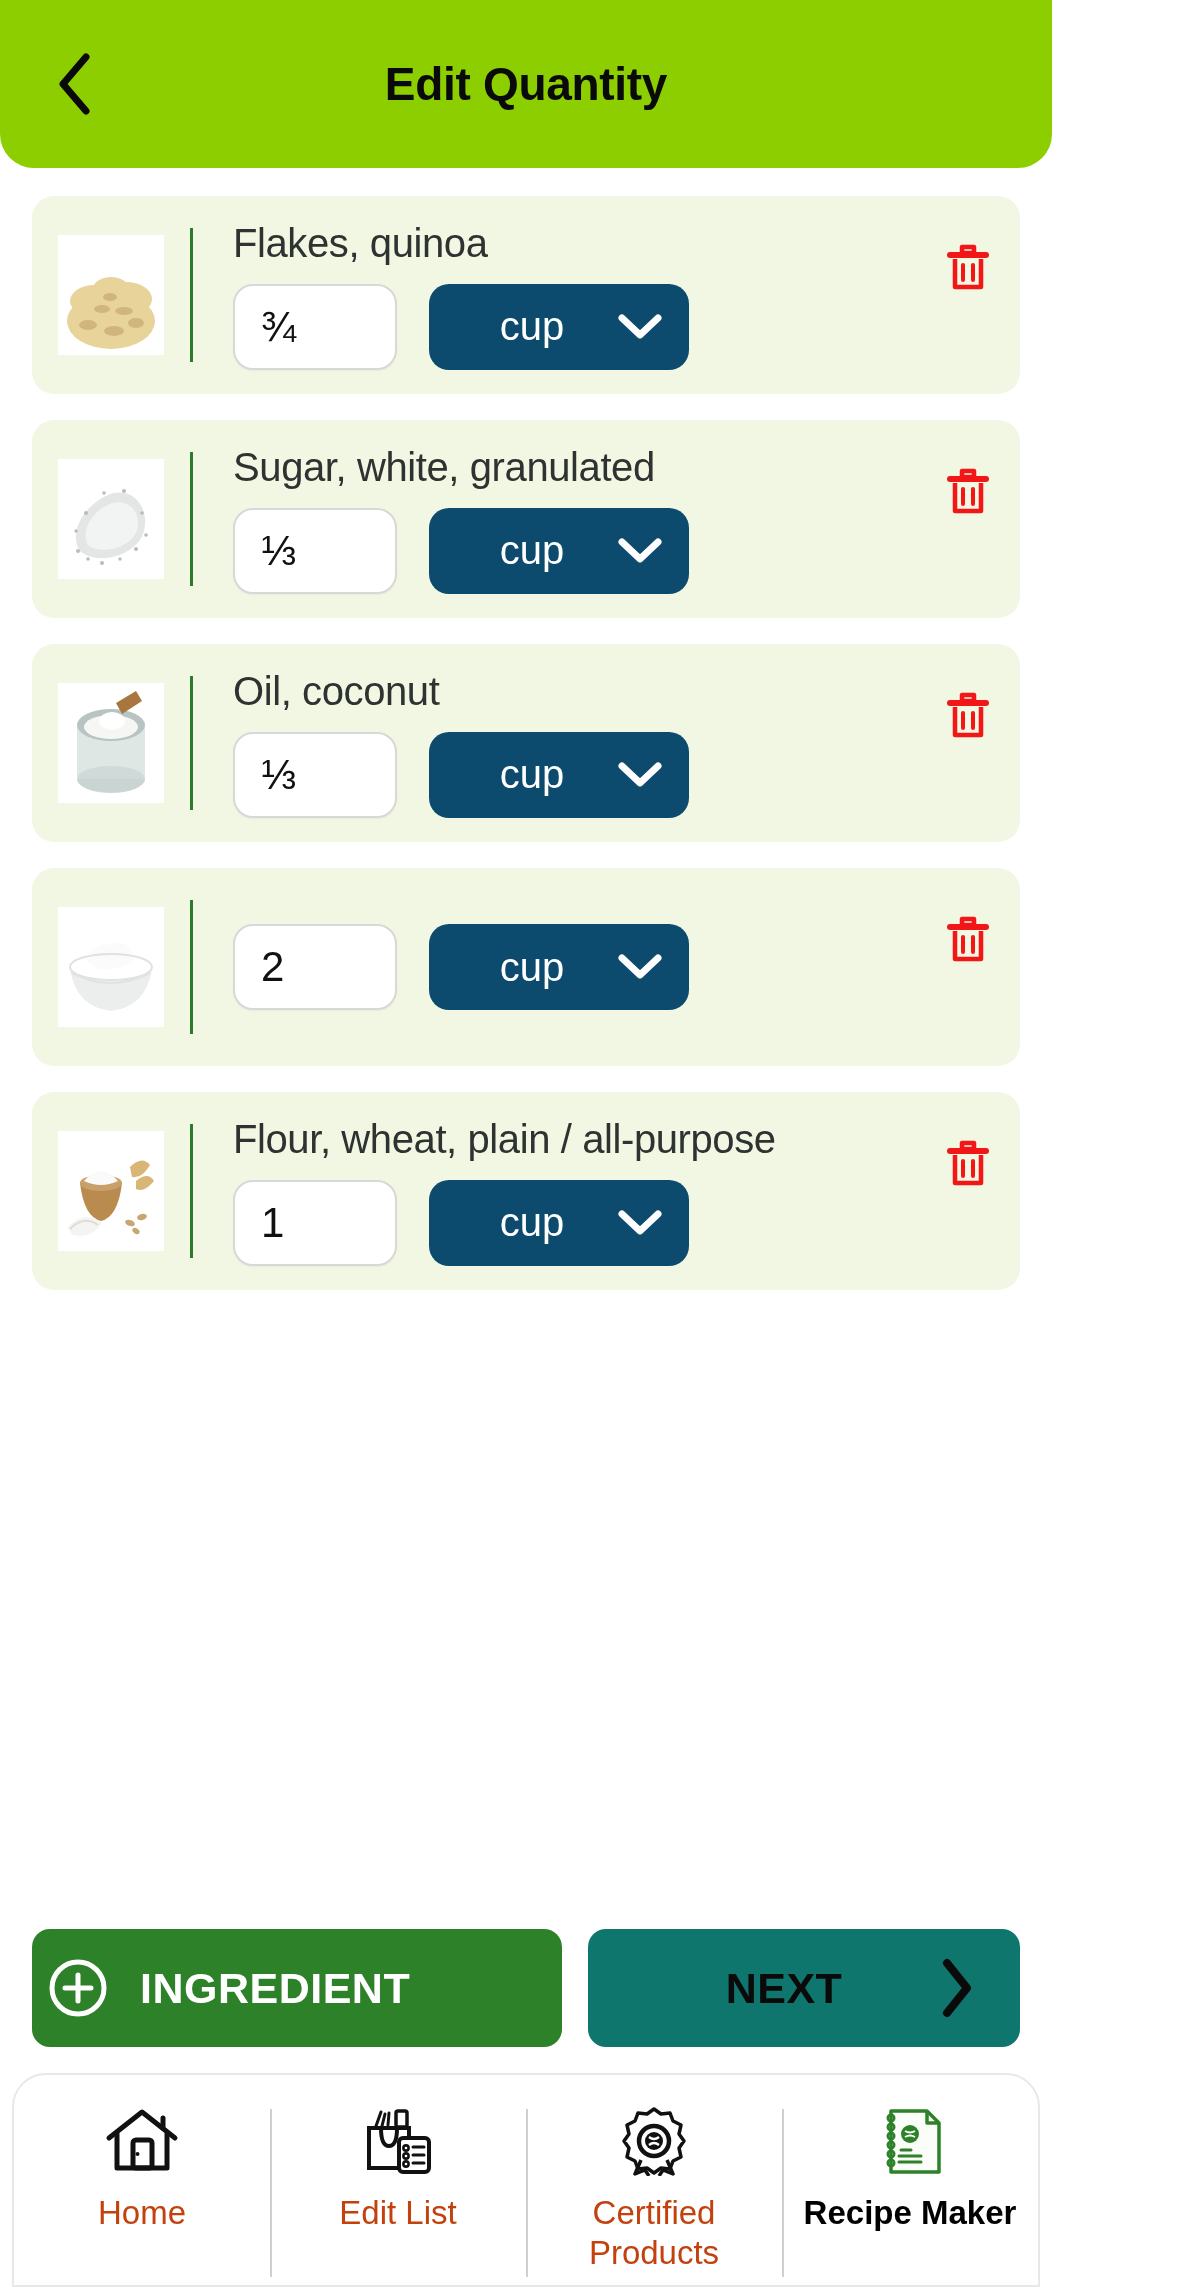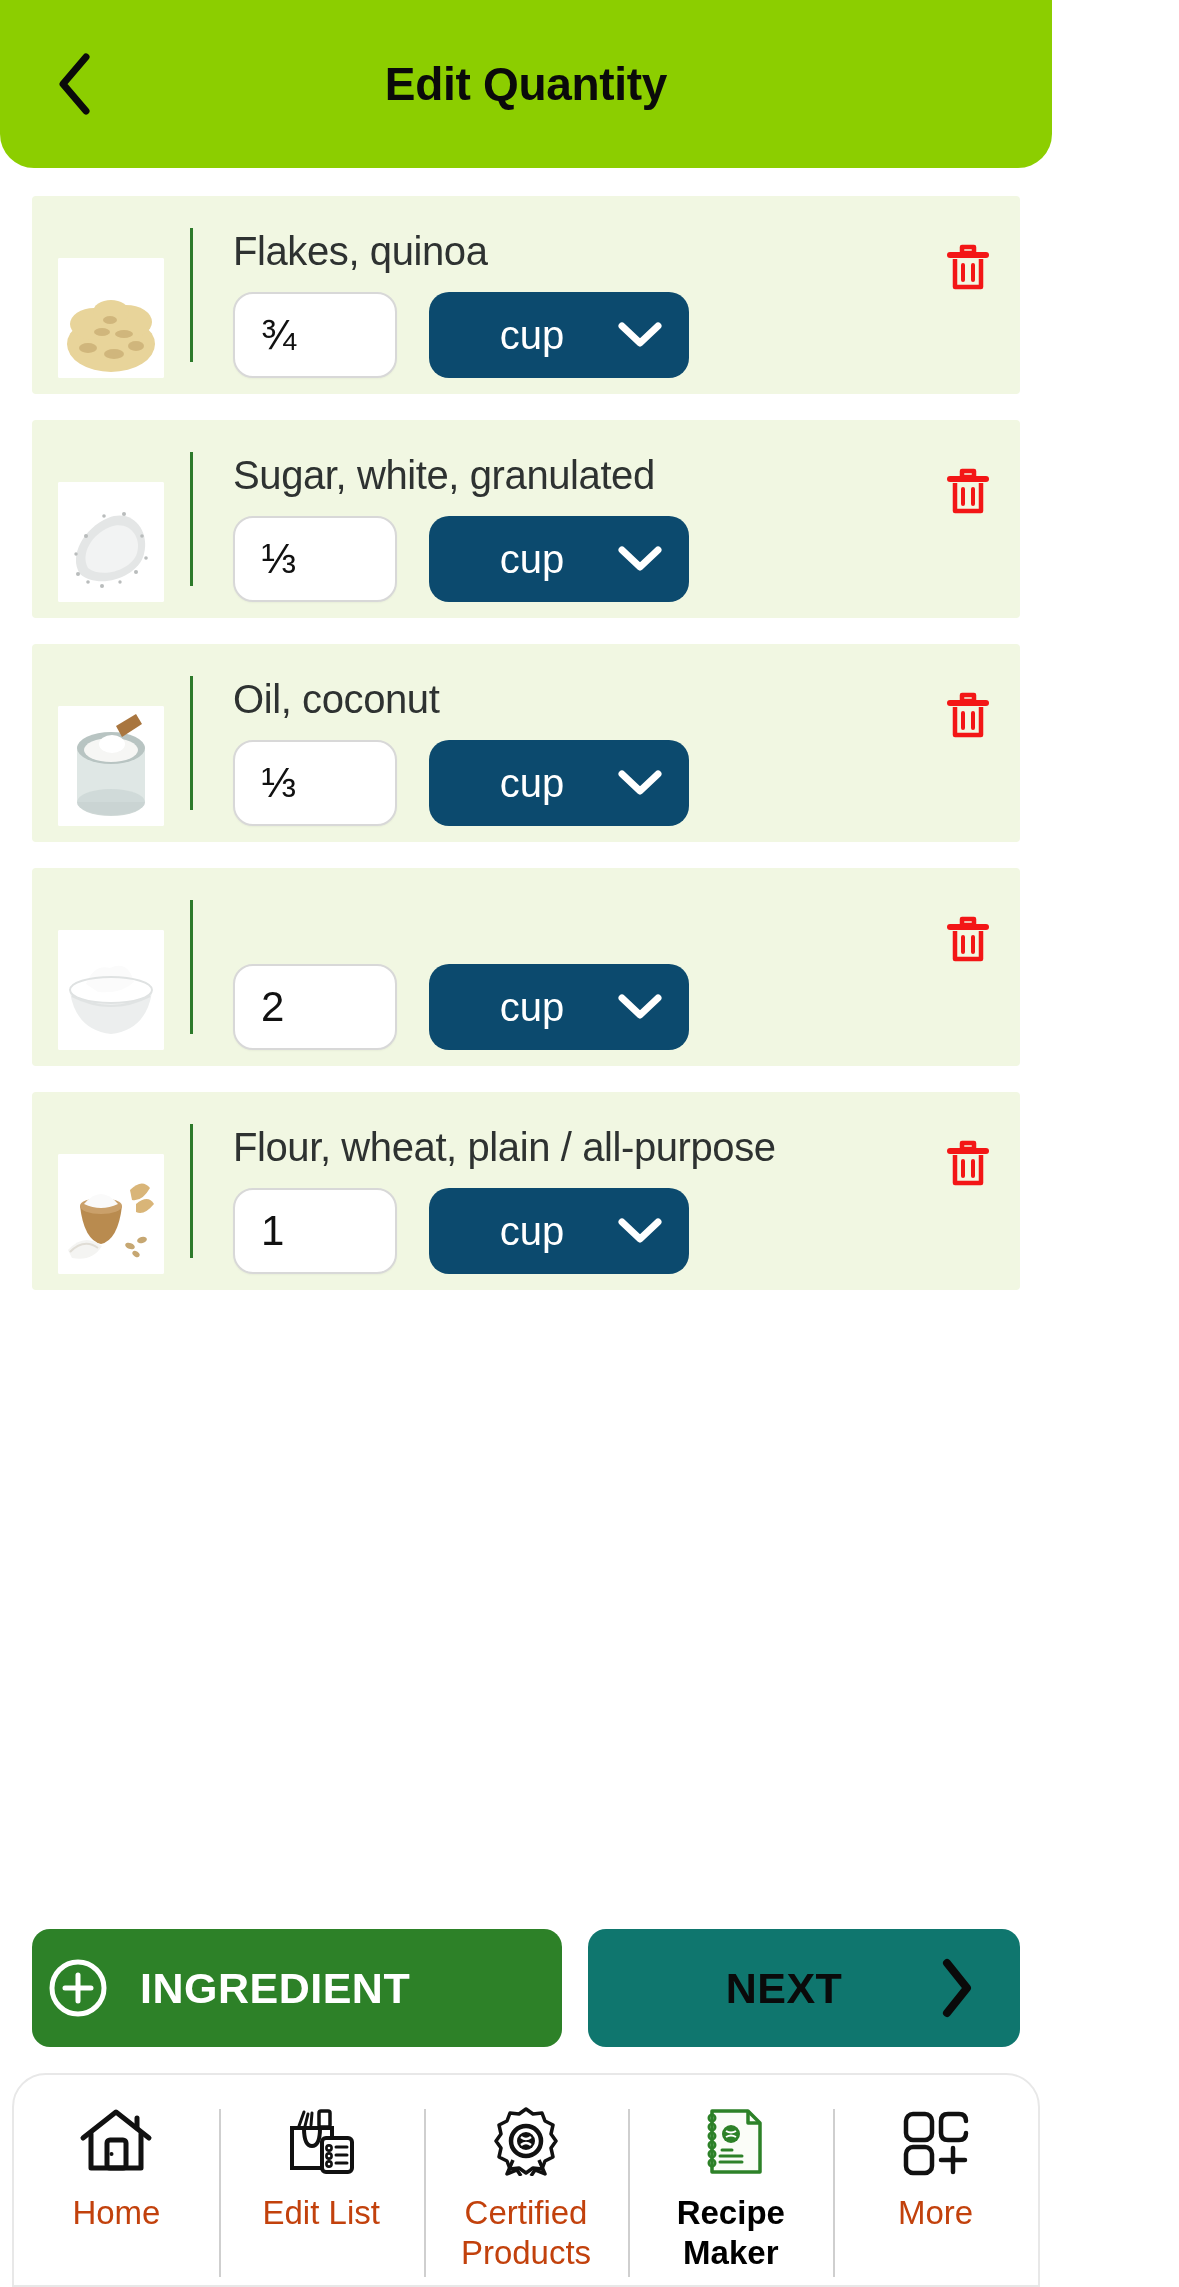--- a/index.html
+++ b/index.html
@@ -60,24 +60,24 @@
     padding: 28px 0 0 0;
     display: flex;
     flex-direction: column;
     gap: 26px;
   }
 
   .card {
     position: relative;
     margin: 0 32px;
     background: #f1f7e2;
-    border-radius: 4px;
+    border-radius: 22px;
     min-height: 198px;
     display: flex;
-    align-items: flex-end;
+    align-items: center;
     padding: 16px 22px 16px 26px;
   }
 
   .thumb {
     width: 106px;
     height: 120px;
     flex: 0 0 auto;
     background: #ffffff;
     margin-right: 26px;
     overflow: hidden;
@@ -575,27 +575,16 @@
             <circle cx="20" cy="30" r="3.2"></circle>
               <circle cx="20" cy="39" r="3.2"></circle>
             <circle cx="20" cy="48" r="3.2"></circle>
               <circle cx="20" cy="57" r="3.2"></circle>
           </g>
         </svg>
       </span>
       <span class="nav-label">Recipe Maker</span>
     </div>
 
-    <div class="nav-item">
-      <span class="nav-icon">
-        <svg width="78" height="70" viewBox="0 0 78 70" fill="none">
-          <rect x="9" y="8" width="26" height="26" rx="7" stroke="#111111" stroke-width="4.5"></rect>
-          <path d="M69 15 Q69 8 62 8 H51 Q44 8 44 15 V27 Q44 34 51 34 H62 Q69 34 69 27" stroke="#111111" stroke-width="4.5" fill="none" stroke-linecap="round"></path>
-          <rect x="9" y="41" width="26" height="26" rx="7" stroke="#111111" stroke-width="4.5"></rect>
-          <path d="M56 42 V66 M44 54 H68" stroke="#111111" stroke-width="4.5" stroke-linecap="round"></path>
-        </svg>
-      </span>
-      <span class="nav-label">More</span>
-    </div>
 
   </div>
 
 </div>
 
 </body></html>

